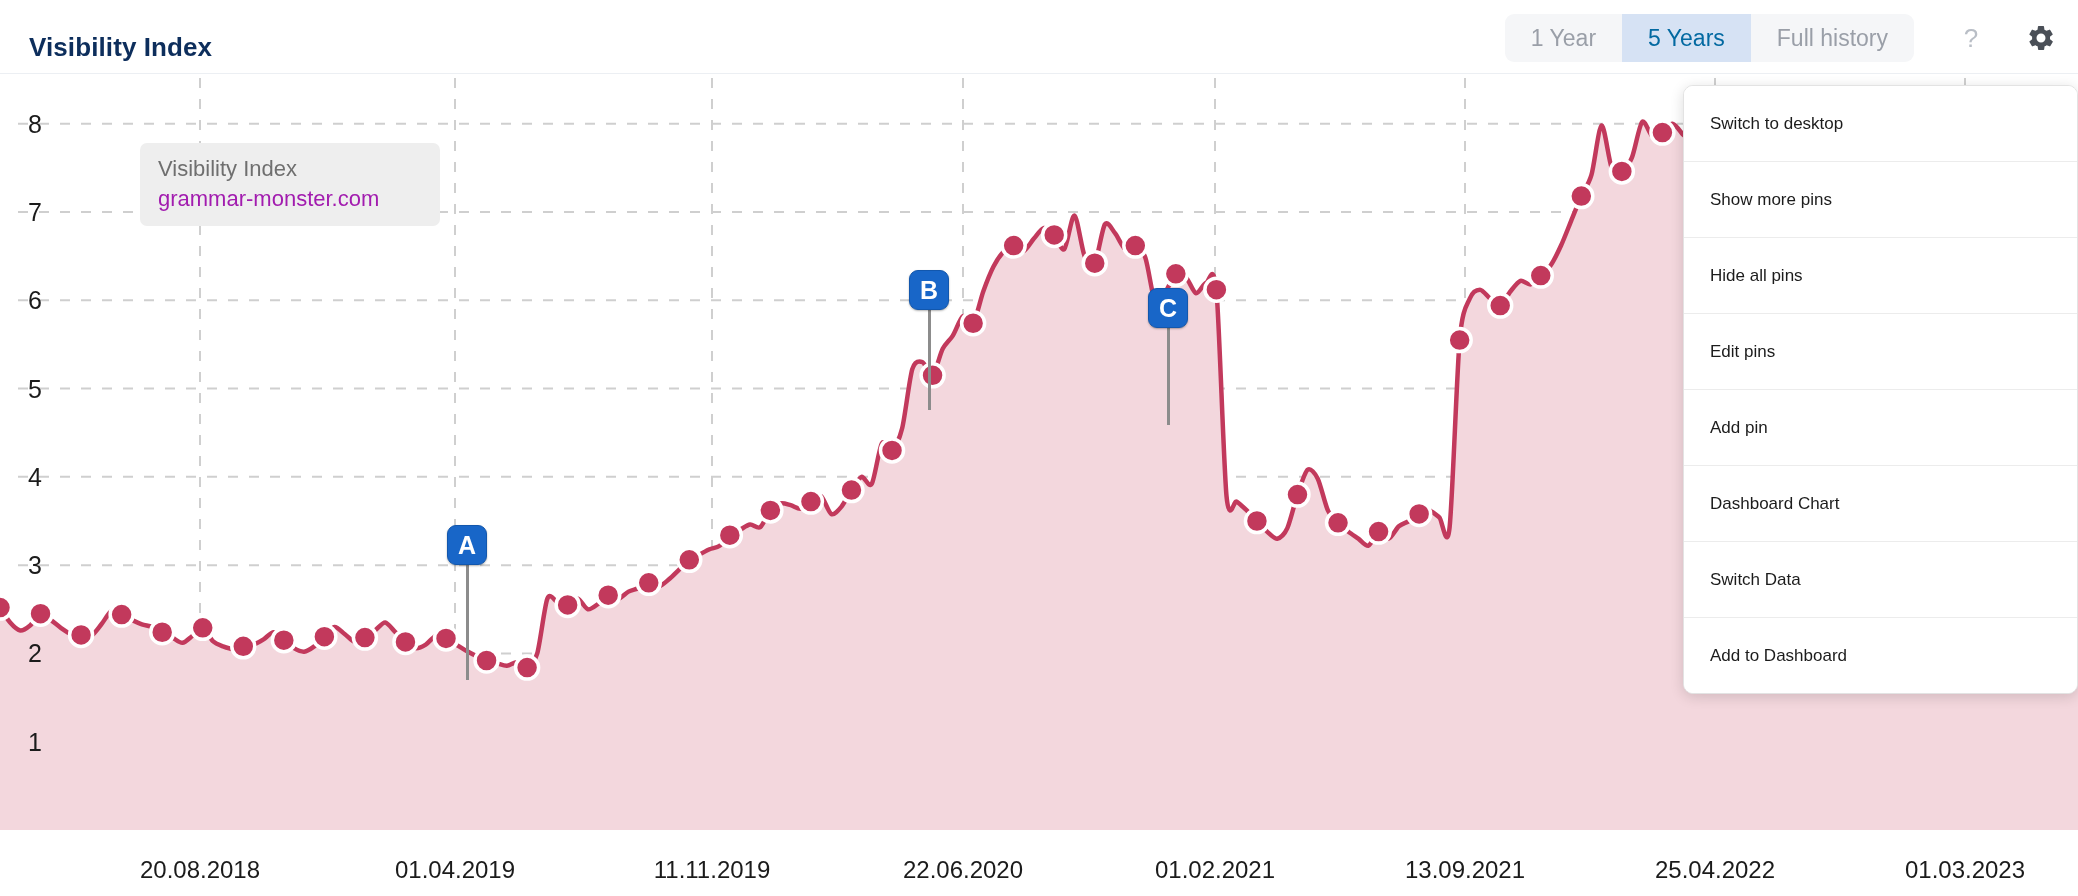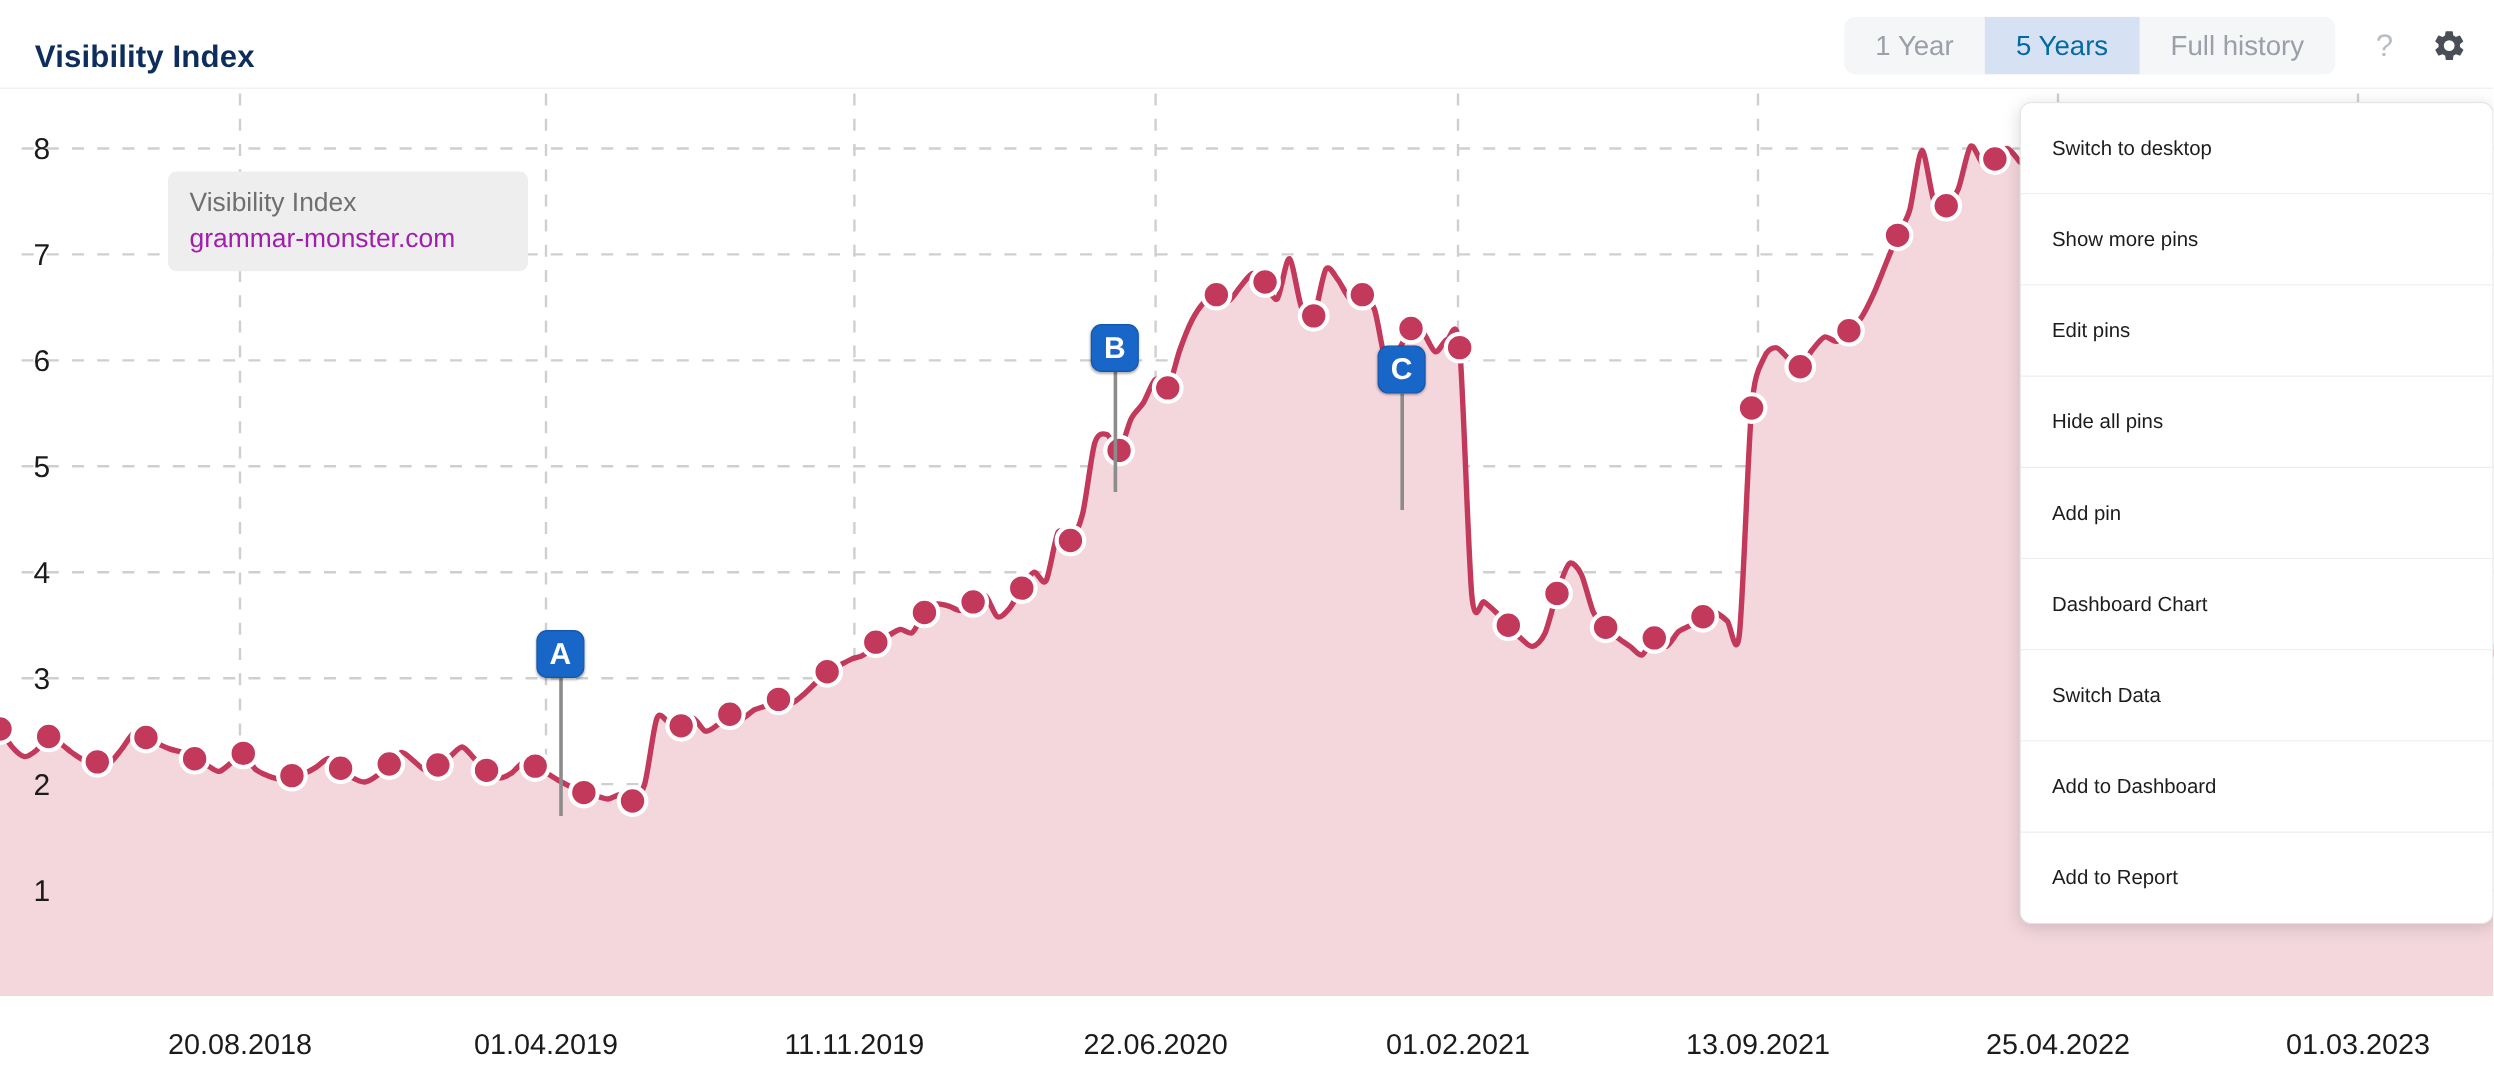--- a/index.html
+++ b/index.html
@@ -15,21 +15,21 @@
   .header{
     position:absolute;left:0;top:0;width:2078px;height:74px;
     background:#fff;border-bottom:1px solid #eceff3;
     display:flex;align-items:center;box-sizing:border-box;
   }
   .chart-title{
     position:absolute;left:29px;top:32px;
     font-size:26px;font-weight:bold;color:#0d2e5c;letter-spacing:.1px;
   }
   .header-right{
-    position:absolute;right:22px;top:14px;display:flex;align-items:center;gap:0;
+    position:absolute;right:22px;top:14px;display:flex;align-items:center;gap:16px;
   }
   .seg{
     display:flex;background:#f5f6f8;border-radius:9px;overflow:hidden;height:48px;
   }
   .seg-btn{
     display:flex;align-items:center;justify-content:center;
     padding:0 26px;height:48px;font-size:23px;color:#9a9fa8;
     background:transparent;border:none;cursor:pointer;
     font-family:inherit;white-space:nowrap;
   }
@@ -320,22 +320,21 @@
       <div class="pin" style="left: 447px; top: 525px; background: rgb(24, 102, 200);">A</div>
       <div class="pin-stem" style="left: 927.5px; top: 310px; height: 100px;"></div>
       <div class="pin" style="left: 909px; top: 270px; background: rgb(24, 102, 200);">B</div>
       <div class="pin-stem" style="left: 1166.5px; top: 328px; height: 97px;"></div>
       <div class="pin" style="left: 1148px; top: 288px; background: rgb(24, 102, 200);">C</div>
     </div>
 
   <div class="menu">
     <div class="menu-item">Switch to desktop</div>
     <div class="menu-item">Show more pins</div>
+    <div class="menu-item">Hide all pins</div>
     <div class="menu-item">Edit pins</div>
-    <div class="menu-item">Hide all pins</div>
     <div class="menu-item">Add pin</div>
     <div class="menu-item">Dashboard Chart</div>
     <div class="menu-item">Switch Data</div>
     <div class="menu-item">Add to Dashboard</div>
-    <div class="menu-item">Add to Report</div>
   </div>
 
 </div>
 
 </body></html>

